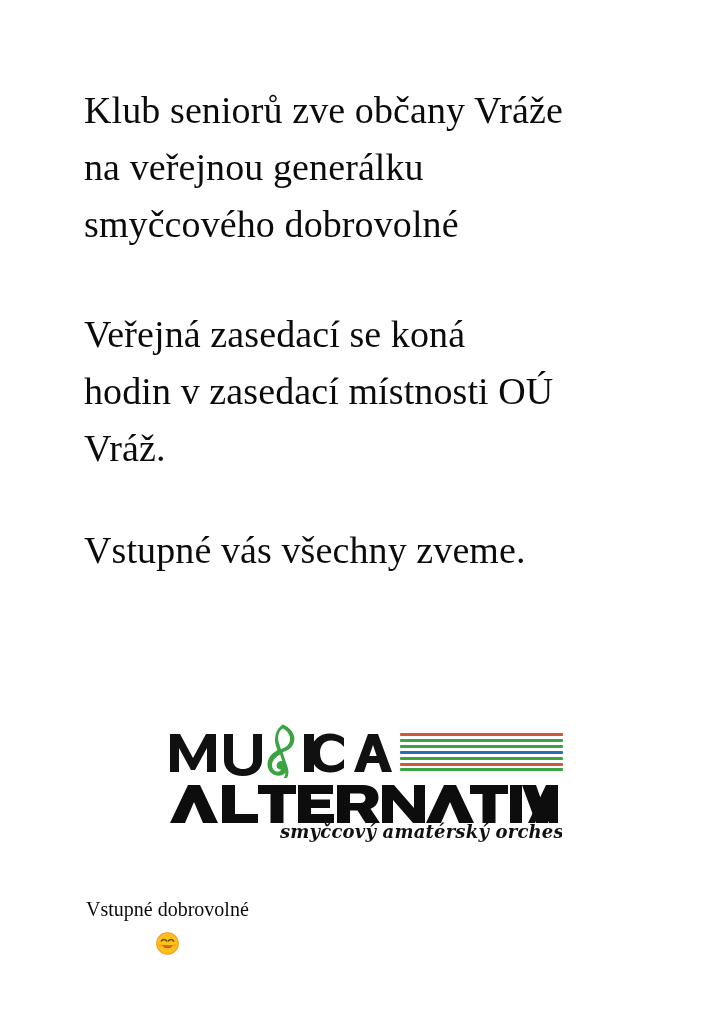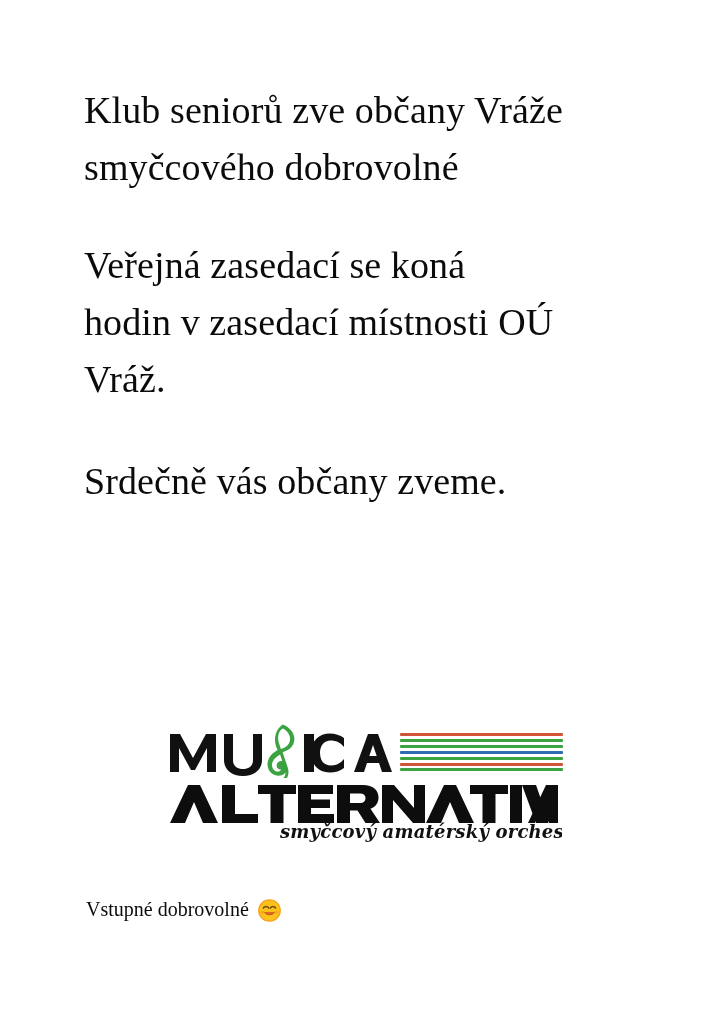--- a/index.html
+++ b/index.html
@@ -34,21 +34,21 @@
 
   .para {
     font-size: 38px;
     line-height: 57px;
     letter-spacing: 0.1px;
     color: #0b0b0b;
     margin: 0;
   }
   .para .line { display: block; white-space: pre; }
 
-  .para-1 { margin-bottom: 4px; }
+  .para-1 { margin-bottom: 16px; }
   .gap-a  { height: 37px; }
   .gap-b  { height: 45px; }
 
   
   .logo {
     position: absolute;
     left: 168px;
     top: 722px;
     width: 395px;
     height: 122px;
@@ -105,54 +105,56 @@
   .footnote {
     position: absolute;
     left: 86px;
     top: 896px;
     display: flex;
     align-items: center;
     gap: 9px;
     font-size: 20px;
     line-height: 26px;
     color: #0b0b0b;
+    flex-direction: column;
   }
   .emoji {
     display: inline-block;
     width: 23px;
     height: 23px;
     position: relative;
     top: 1px;
   }
   .emoji svg { display: block; width: 100%; height: 100%; }
 </style>
 </head>
 <body>
 
 <div class="page">
 
   <div class="copy">
 
     <p class="para para-1">
       <span class="line">Klub seniorů zve občany Vráže</span>
+      <span class="line">na veřejnou generálku</span>
       <span class="line">smyčcového dobrovolné</span>
     </p>
 
     <div class="gap-a"></div>
 
     <p class="para para-2">
       <span class="line">Veřejná zasedací se koná</span>
       <span class="line">hodin v zasedací místnosti OÚ</span>
       <span class="line">Vráž.</span>
     </p>
 
     <div class="gap-b"></div>
 
     <p class="para para-3">
-      <span class="line">Srdečně vás občany zveme.</span>
+      <span class="line">Vstupné vás všechny zveme.</span>
     </p>
 
   </div>
 
   <div class="logo">
 
     <div class="logo-row-top">
 
       <div class="wordmark-musica">
         <svg viewBox="0 0 228 54" xmlns="http://www.w3.org/2000/svg" aria-hidden="true">

